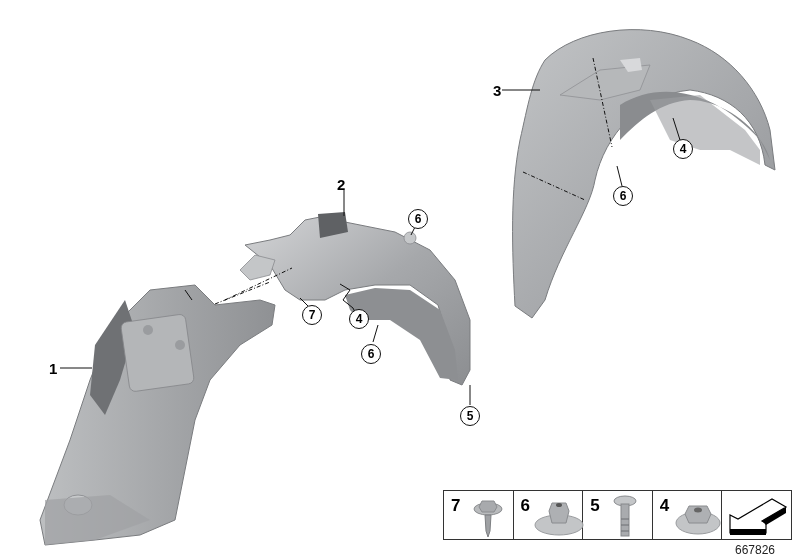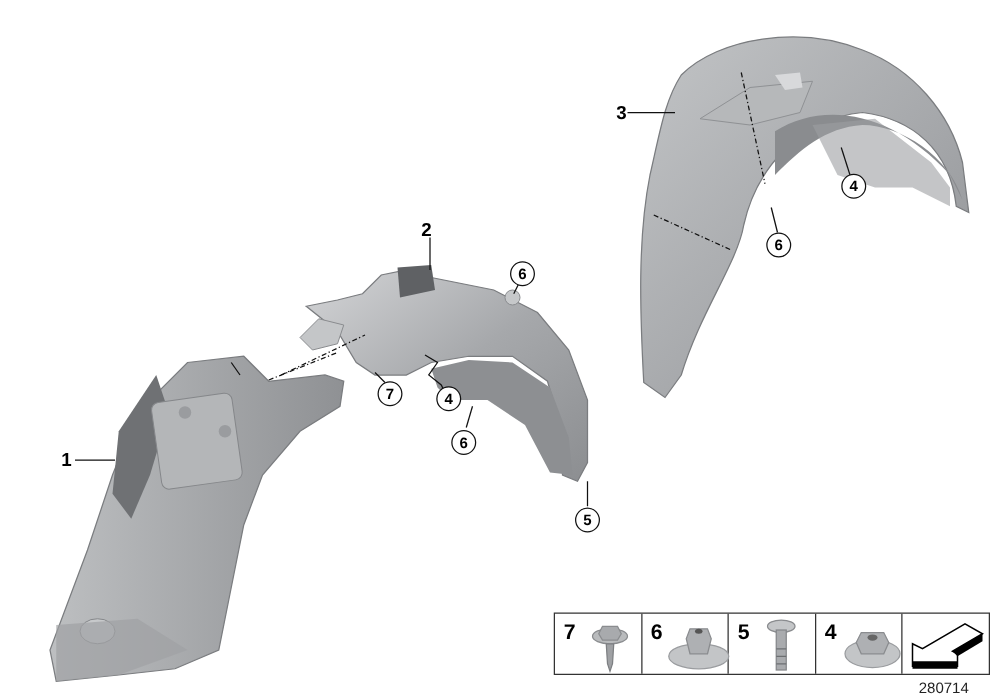--- a/index.html
+++ b/index.html
@@ -134,14 +134,14 @@
     </div>
     <div class="cell">
       <svg width="70" height="50">
         <polygon points="8,38 8,24 16,28 50,8 64,16 40,30 44,32 44,42 8,42" fill="#fff" stroke="#000" stroke-width="1.2"></polygon>
         <polygon points="8,38 44,38 44,44 8,44" fill="#000"></polygon>
         <polygon points="40,30 64,16 64,22 44,34" fill="#000"></polygon>
       </svg>
     </div>
   </div>
 
-  <span class="diagram-id">280714</span>
+  <span class="diagram-id">667826</span>
 </div>
 
 </body></html>

